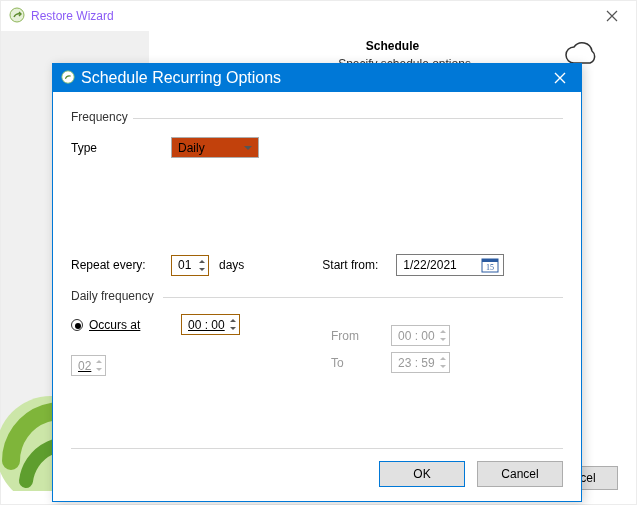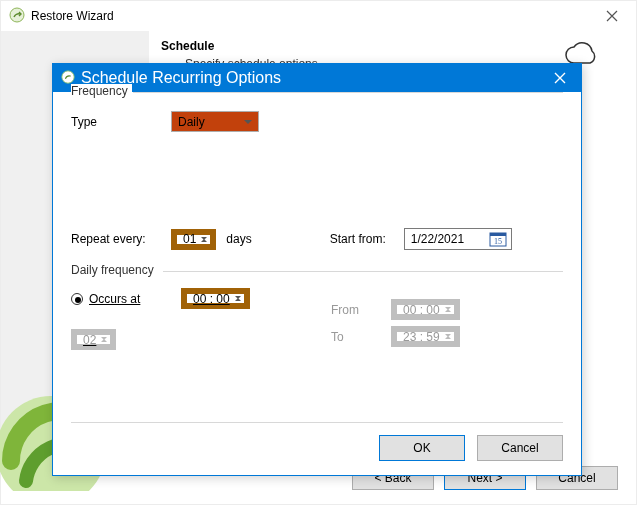--- a/index.html
+++ b/index.html
@@ -20,21 +20,21 @@
     top: 0; left: 0;
     width: 637px; height: 505px;
     border: 1px solid #ececec;
     background: #fff;
   }
   .rw-titlebar {
     height: 30px;
     display: flex;
     align-items: center;
     padding: 0 2px 0 8px;
-    color: #000000;
+    color: #8b5cf6;
   }
   .rw-titlebar .rw-icon { margin-right: 6px; }
   .rw-titlebar .rw-title { flex: 1; }
   .rw-close {
     width: 44px; height: 28px;
     display: flex; align-items: center; justify-content: center;
     color: #666;
   }
   .rw-body {
     position: absolute;
@@ -45,21 +45,21 @@
     left: 0; top: 0; width: 148px; height: 430px;
     background: #f0f0f0;
   }
   .rw-brand {
     position: absolute;
     left: -10px; bottom: -30px;
     width: 160px; height: 110px;
   }
   .rw-header {
     position: absolute;
-    left: 160px; top: 8px; right: 12px;
+    left: 160px; top: 8px; right: 12px; text-align: center;
   }
   .rw-header-title { font-weight: 600; font-size: 12px; }
   .rw-header-sub { color: #333; font-size: 12px; padding-left: 24px; margin-top:4px;}
   .rw-logo {
     position: absolute;
     right: 22px; top: 2px;
   }
   .rw-buttons {
     position: absolute;
     right: 18px; bottom: 14px;
@@ -96,21 +96,21 @@
     padding: 0 6px 0 8px;
   }
   .dlg-titlebar-icon { margin-right: 6px; }
   .dlg-title { flex: 1; font-size: 16px; }
   .dlg-close {
     width: 30px; height: 20px;
     display:flex; align-items:center; justify-content:center;
     cursor:pointer;
   }
   .dlg-body {
-    padding: 1px 18px 14px 18px;
+    padding: 27px 18px 14px 18px;
   }
   .group { position: relative; margin-bottom: 8px; }
   .group-label {
     position: absolute; top: -8px; left: 0;
     background: #fff; padding: 0 4px 0 0;
     color: #333;
   }
   .group-line {
     border-top: 1px solid #d8d8d8;
     margin-top: -1px;
@@ -136,21 +136,21 @@
   }
   .dropdown::after {
     content: "";
     position: absolute; right: 6px; top: 8px;
     border-left: 4px solid transparent;
     border-right: 4px solid transparent;
     border-top: 4px solid #555;
   }
   .spin {
     height: 21px;
-    border: 6px solid #a16207;
+    border: 1px solid #a16207;
     display:inline-flex; align-items:center;
     padding: 0 14px 0 6px;
     position: relative;
     background:#fff;
     min-width: 38px;
     font-size:12px;
   }
   .spin.disabled { border-color:#bfbfbf; color:#999; background:#fff;}
   .spin::before, .spin::after {
     content:"";

